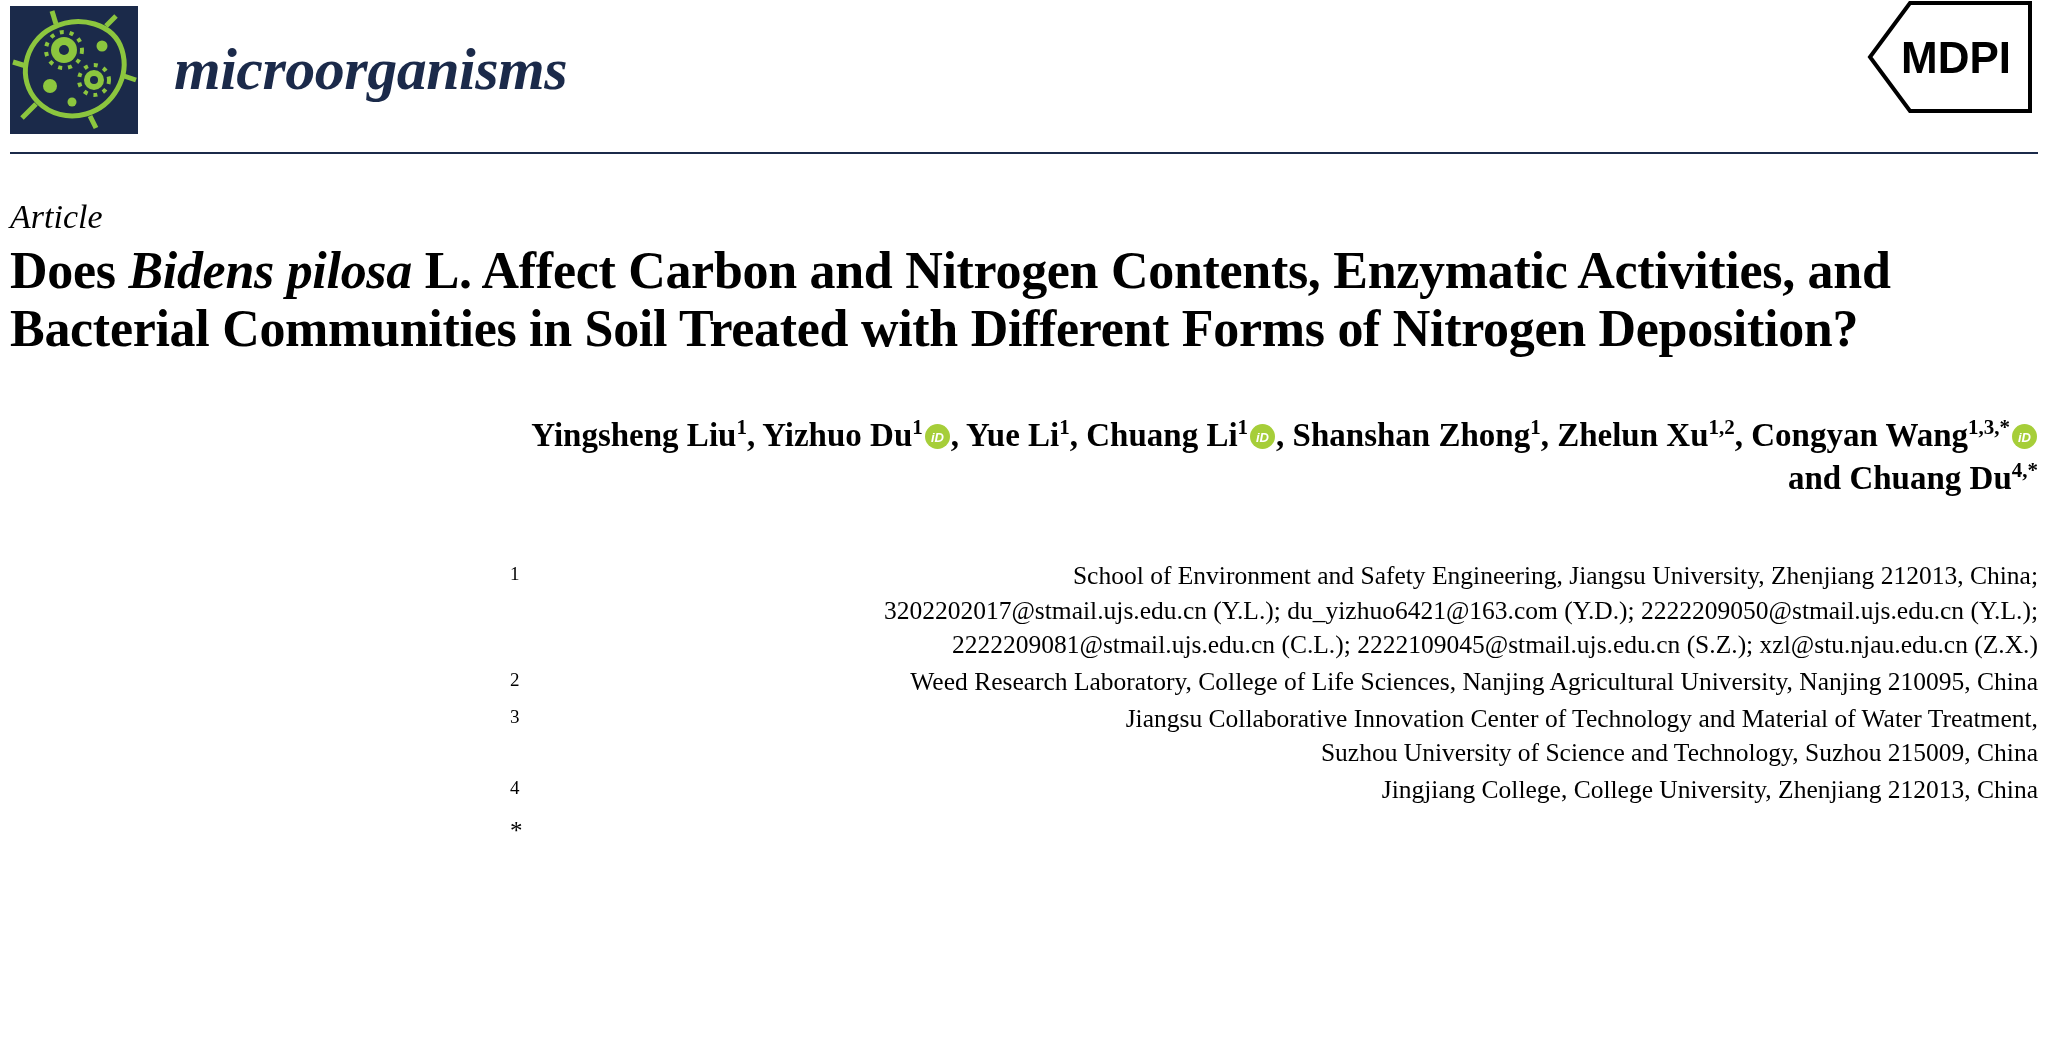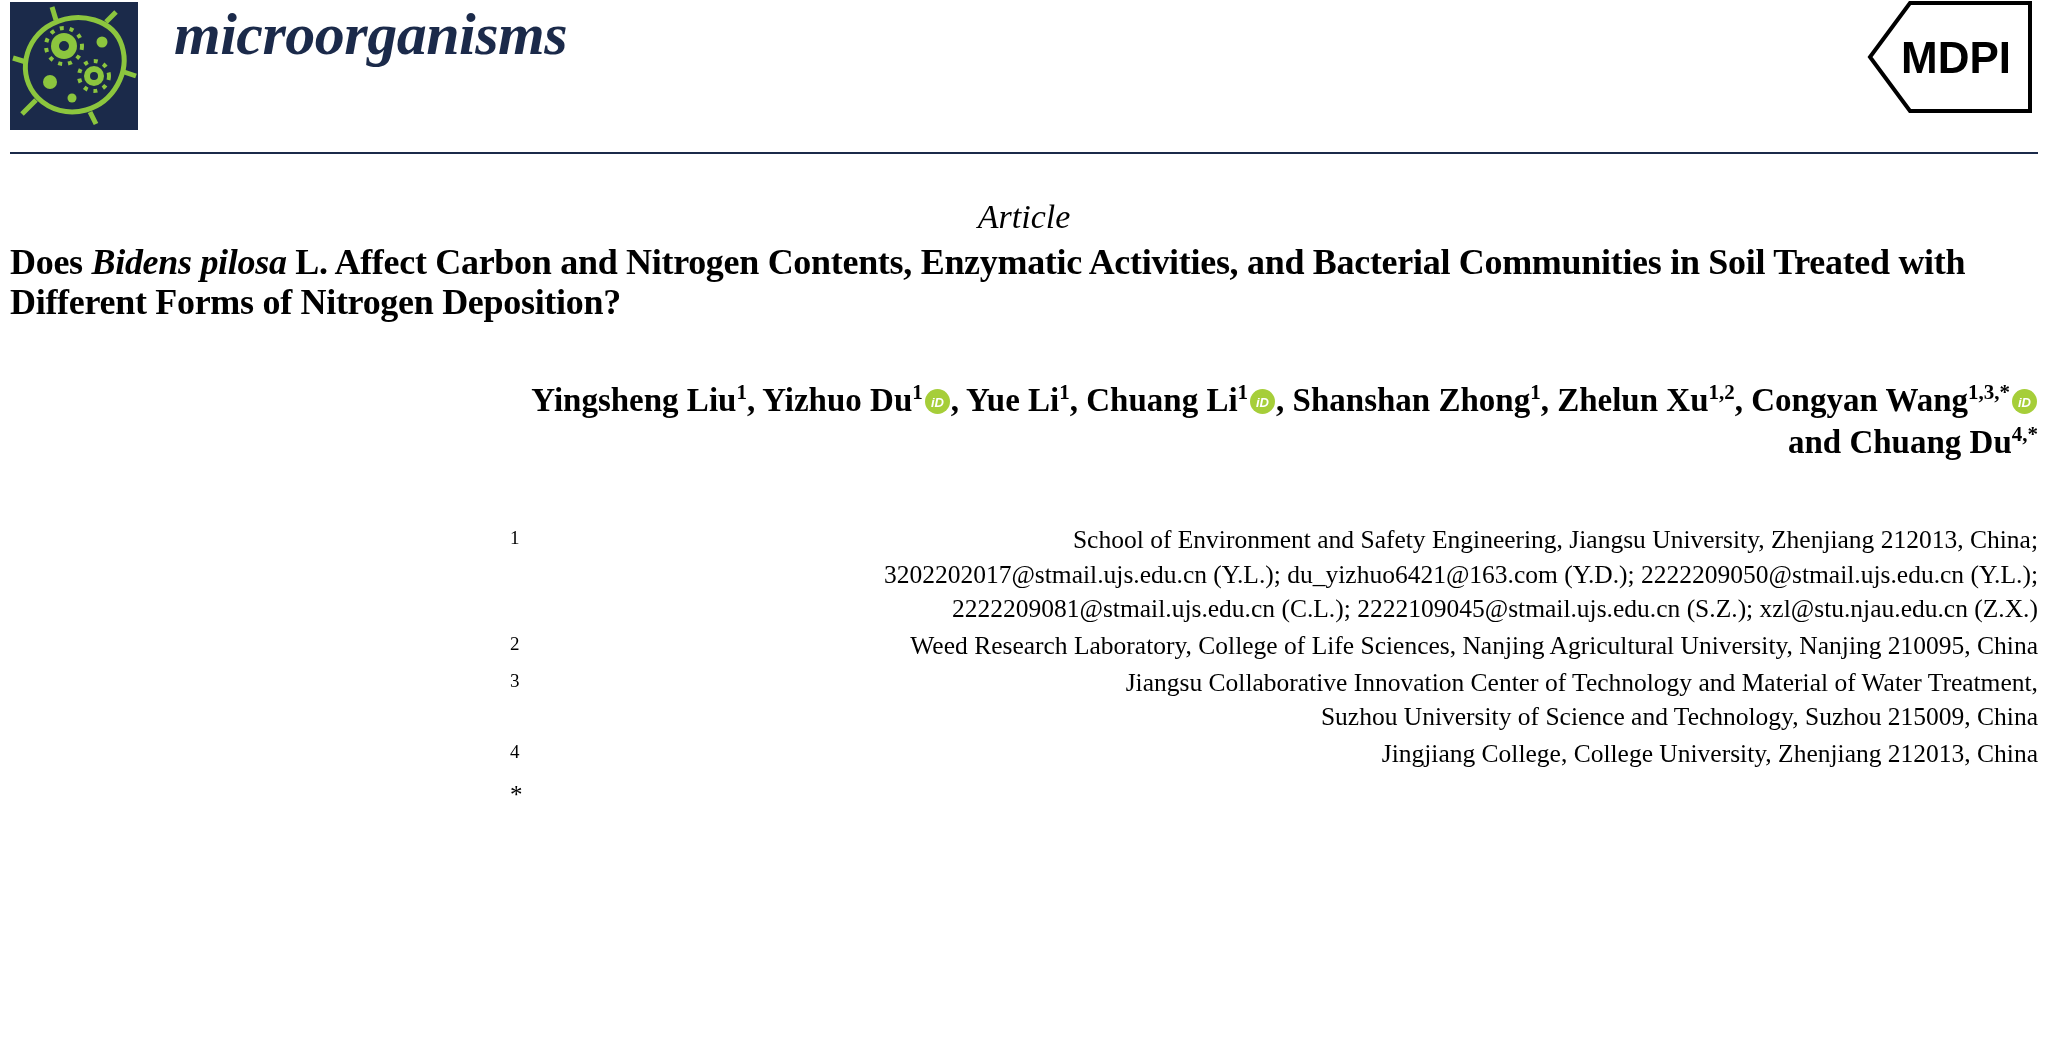--- a/index.html
+++ b/index.html
@@ -20,21 +20,21 @@
     height: 1039px;
     box-sizing: border-box;
     padding: 0 10px;
   }
 
   
   .masthead {
     position: relative;
     height: 138px;
     display: flex;
-    align-items: flex-start;
+    align-items: center;
   }
   .journal-logo {
     width: 128px;
     height: 128px;
     background: #1b2a4a;
     flex: 0 0 auto;
     position: relative;
     margin-top: 2px;
   }
   .journal-logo svg { display: block; }
@@ -62,28 +62,27 @@
     width: 100%;
   }
 
   
   .article-type {
     font-family: "Liberation Serif", serif;
     font-size: 34px;
     font-style: italic;
     margin-top: 44px;
     margin-bottom: 6px;
-    text-align: center;
   }
 
   
   .title {
     font-family: "Liberation Serif", serif;
     font-weight: bold;
-    font-size: 36px;
+    font-size: 52px;
     line-height: 1.12;
     letter-spacing: -0.3px;
     margin: 0;
     padding-right: 10px;
   }
   .title .it { font-style: italic; }
 
   
   .authors {
     font-family: "Liberation Serif", serif;

